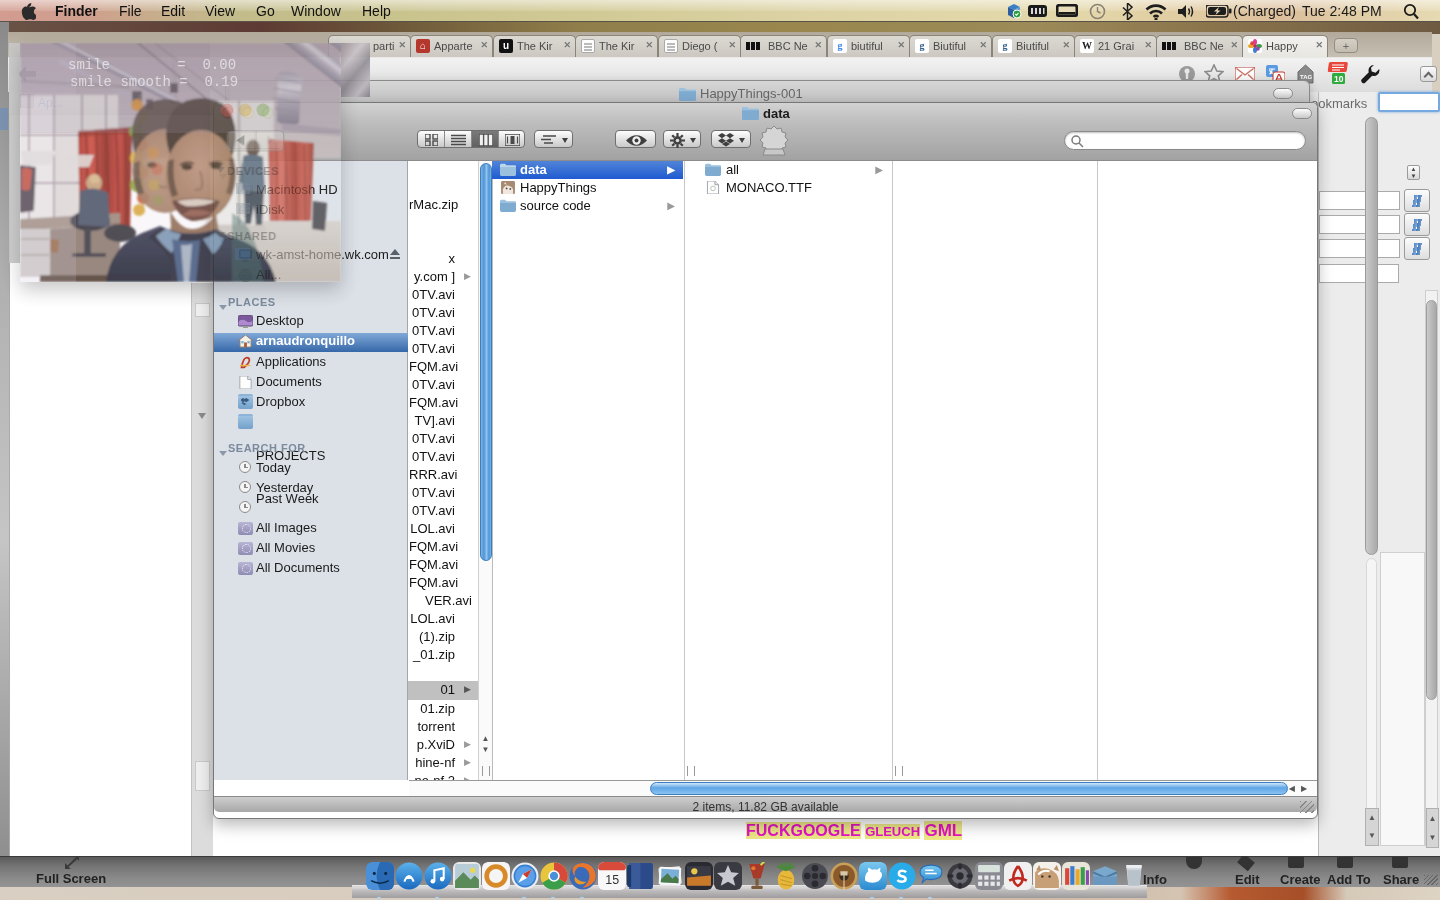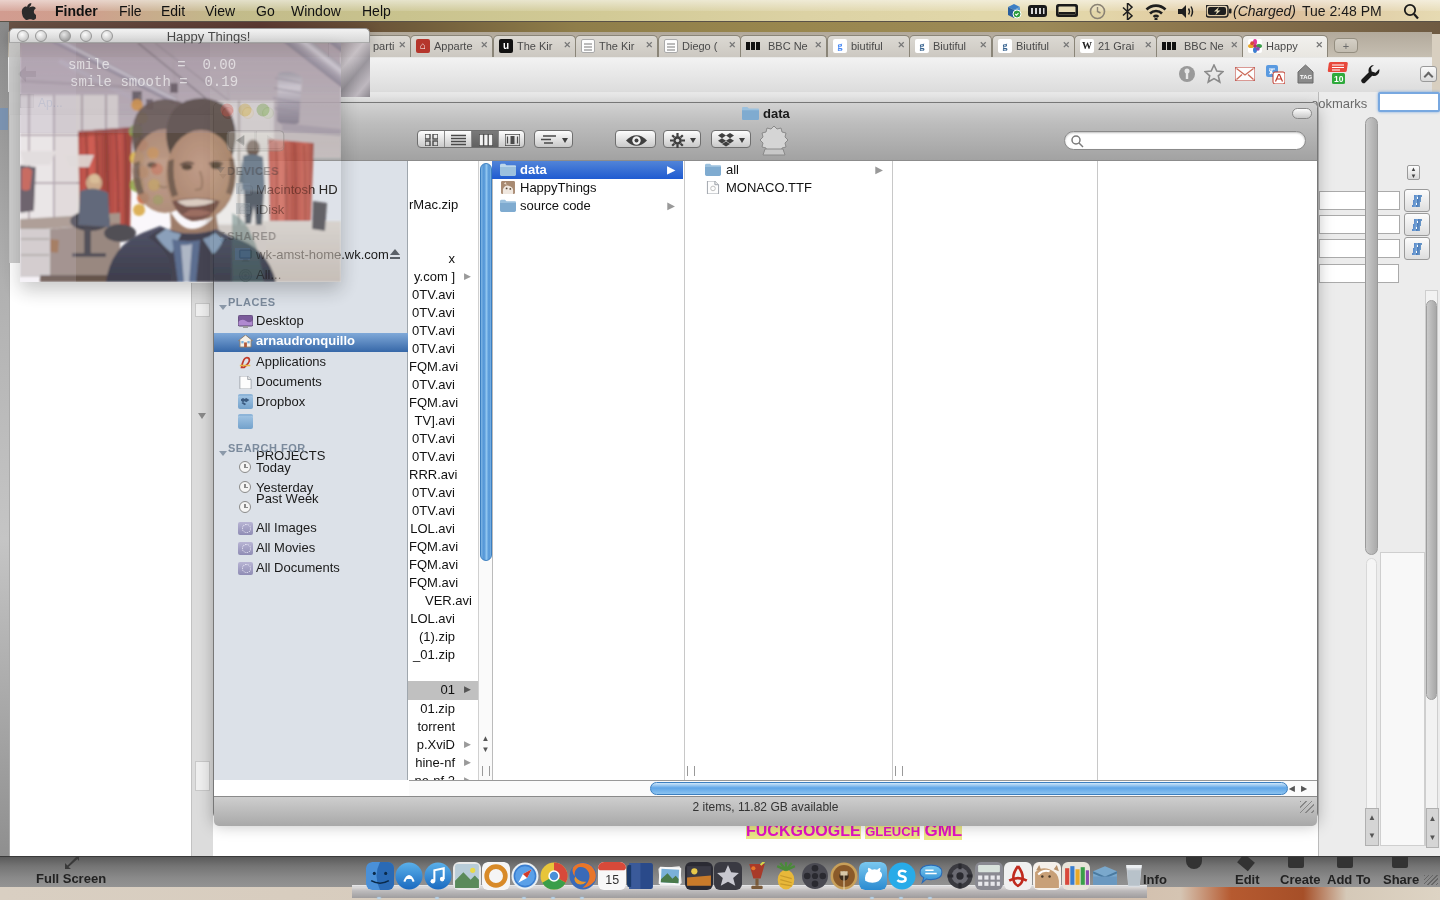--- a/index.html
+++ b/index.html
@@ -73,21 +73,21 @@
 #f-vthumb{position:absolute;left:1px;top:2px;width:12px;height:398px;border-radius:6px;
  background:linear-gradient(90deg,#7db4e4,#4f93d6 30%,#8fc4ef 55%,#4f93d6 80%,#7db4e4);border:1px solid #3c7fc0;}
 .col-div{position:absolute;top:0;width:1px;height:619px;background:#c8c8c8;}
 .frow{position:absolute;height:18px;font-size:13px;color:#111;}
 .frow .ic{position:absolute;left:8px;top:2px;width:16px;height:13px;border-radius:2px;}
 .frow .tx{position:absolute;left:28px;top:1px;}
 .frow .ar{position:absolute;right:8px;top:3px;font-size:10px;color:#999;}
 #f-hscrollrow{position:absolute;left:195px;top:677px;width:908px;height:16px;background:#fbfbfb;border-top:1px solid #999;}
 #f-hthumb{position:absolute;left:241px;top:1px;width:638px;height:13px;border-radius:7px;
  background:linear-gradient(#cfe7fa,#5fa5e7 45%,#8cc3f0);border:1px solid #3c7fc0;}
-#f-status{position:absolute;left:0;top:693px;width:1103px;height:30px;border-radius:0 0 5px 5px;
+#f-status{position:absolute;left:0;top:693px;width:1103px;height:16px;border-radius:0 0 5px 5px;
  background:linear-gradient(#cecece,#a8a8a8);border-top:1px solid #8a8a8a;
  text-align:center;font-size:12px;color:#333;padding-top:3px;}
 
 
 #cam-title{left:9px;top:28px;width:361px;height:15px;border-radius:5px 5px 0 0;
  background:linear-gradient(#f2f2f2,#d7d7d7);border:1px solid #9a9a9a;border-bottom:1px solid #aaa;
  text-align:center;font-size:13px;color:#4a4a4a;line-height:15px;box-shadow:0 4px 14px rgba(0,0,0,.3);}
 #cam-img{left:20px;top:43px;width:321px;height:239px;opacity:.88;box-shadow:0 8px 18px rgba(0,0,0,.25);filter:contrast(1.06) saturate(1.14) brightness(.95);}
 #cam-sliver{left:341px;top:43px;width:29px;height:54px;opacity:.87;
  background:linear-gradient(130deg,#9a8f96 0%,#c9c2c8 30%,#8d8890 55%,#b9b2ba 80%,#7d7880 100%);}
@@ -282,20 +282,28 @@
     </svg>
   <div class="abs" style="left:20px;top:94px;width:14px;height:14px;background:#b5b5b5;border:1px solid #999;"></div>
   <div class="abs" style="left:38px;top:96px;font-size:12px;color:#4a7ab5;">Ap...</div>
 
   <div class="abs" style="left:191px;top:283px;width:22px;height:573px;background:#dcdcdc;border-left:1px solid #c2c2c2;">
     <div style="position:absolute;left:6px;top:130px;width:0;height:0;border-left:4.5px solid transparent;border-right:4.5px solid transparent;border-top:6px solid #8a8a8a;"></div>
     <div style="position:absolute;left:3px;top:20px;width:15px;height:14px;background:#efefef;border:1px solid #c8c8c8;"></div>
     <div style="position:absolute;left:3px;top:478px;width:15px;height:30px;background:#efefef;border:1px solid #c8c8c8;"></div>
   </div>
 
+  <div class="abs" id="finder-back">
+    <svg style="position:absolute;left:453px;top:6px;" width="17" height="14" viewBox="0 0 16 13">
+        <path d="M0 2 Q0 .8 1 .8 L5 .8 L6.5 2.3 L15 2.3 Q16 2.3 16 3.3 L16 12 Q16 13 15 13 L1 13 Q0 13 0 12 Z" fill="#9cc1de"></path>
+        <path d="M0 4 L16 4 L16 12 Q16 13 15 13 L1 13 Q0 13 0 12 Z" fill="#7fabd0"></path>
+      </svg>
+    <div style="position:absolute;left:474px;top:5px;font-size:13px;color:#666;">HappyThings-001</div>
+    <div class="oval" style="left:1047px;top:7px;"></div>
+  </div>
 
   <div class="abs" id="finder">
     <div id="f-titlebar">
       <div class="tl" style="left:8px; background:radial-gradient(circle at 35% 30%,#f8b8b2,#e2574e);border:1px solid #b5443c;"></div>
       <div class="tl" style="left:28px;background:radial-gradient(circle at 35% 30%,#fce9a8,#e9b82f);border:1px solid #ba922a;"></div>
       <div class="tl" style="left:48px;background:radial-gradient(circle at 35% 30%,#c8e8a8,#7fbb3a);border:1px solid #6a9a34;"></div>
       <svg style="position:absolute;left:528px;top:3px;" width="17" height="14" viewBox="0 0 16 13">
           <path d="M0 2 Q0 .8 1 .8 L5 .8 L6.5 2.3 L15 2.3 Q16 2.3 16 3.3 L16 12 Q16 13 15 13 L1 13 Q0 13 0 12 Z" fill="#9cc1de"></path>
           <path d="M0 4 L16 4 L16 12 Q16 13 15 13 L1 13 Q0 13 0 12 Z" fill="#7fabd0"></path>
         </svg>
@@ -562,27 +570,20 @@
     <div id="f-hscrollrow">
       <div id="f-hthumb"></div>
       <div style="position:absolute;right:2px;top:1px;width:28px;height:13px;font-size:8px;color:#555;text-align:center;line-height:13px;letter-spacing:6px;">◀▶</div>
     </div>
     <div style="position:absolute;left:268px;top:663px;width:8px;height:10px;border-left:1.5px solid #999;border-right:1.5px solid #999;"></div>
     <div style="position:absolute;left:473px;top:663px;width:8px;height:10px;border-left:1.5px solid #999;border-right:1.5px solid #999;"></div>
     <div style="position:absolute;left:681px;top:663px;width:8px;height:10px;border-left:1.5px solid #999;border-right:1.5px solid #999;"></div>
     <div id="f-status">2 items, 11.82 GB available<div style="position:absolute;right:3px;top:4px;width:14px;height:12px;background:repeating-linear-gradient(135deg,#888 0 1px,transparent 1px 4px);"></div></div>
   </div>
 
-  <div class="abs" id="cam-title"><span style="padding-left:38px;">Happy Things!</span>
-    <div class="ctl" style="left:7px;"></div>
-    <div class="ctl" style="left:25px;"></div>
-    <div class="ctl" style="left:49px;background:radial-gradient(circle at 40% 35%,#e8e8e8,#8a8a8a);"></div>
-    <div class="ctl" style="left:70px;"></div>
-    <div class="ctl" style="left:91px;"></div>
-  </div>
   <div class="abs" id="cam-left"></div>
   <div class="abs" id="cam-sliver"></div>
   <div class="abs" id="cam-img"><svg width="321" height="239" viewBox="0 0 321 239">
     <defs>
       <filter id="pblur" x="-5%" y="-5%" width="110%" height="110%">
             <feGaussianBlur stdDeviation="1.1"></feGaussianBlur>
           </filter>
       <linearGradient id="ceil" x1="0" y1="0" x2="0" y2="1">
         <stop offset="0" stop-color="#a89aa0"></stop>
             <stop offset=".55" stop-color="#bcb2b6"></stop>
@@ -1017,20 +1018,20 @@
   <svg class="abs" style="left:1178px;top:4px;" width="17" height="15" viewBox="0 0 17 15">
     <path d="M0 5 L4 5 L8 1 L8 14 L4 10 L0 10 Z" fill="#1e1e1e"></path>
     <path d="M10.5 4.5 Q12.5 7.5 10.5 10.5 M13 2.5 Q16 7.5 13 12.5" stroke="#1e1e1e" stroke-width="1.4" fill="none"></path>
   </svg>
   <svg class="abs" style="left:1206px;top:5px;" width="26" height="13" viewBox="0 0 26 13">
     <rect x="0" y="0" width="22" height="12" rx="3" fill="none" stroke="#1e1e1e" stroke-width="1.4"></rect>
     <rect x="2" y="2" width="18" height="8" rx="2" fill="#1e1e1e"></rect>
     <rect x="23" y="3.5" width="2.5" height="5" rx="1" fill="#1e1e1e"></rect>
     <path d="M13 2 L8 6.5 L11 6.5 L9.5 10 L14.5 5.5 L11.5 5.5 Z" fill="#e8ddb8"></path>
   </svg>
-  <div class="sic" style="left:1233px;top:3px;font-style:italic;">(Charged)</div>
+  <div class="sic" style="left:1233px;top:3px;">(Charged)</div>
   <div class="sic" style="left:1302px;top:3px;">Tue 2:48 PM</div>
   <svg class="abs" style="left:1403px;top:3px;" width="16" height="17" viewBox="0 0 16 17">
     <circle cx="7" cy="7" r="5.2" fill="none" stroke="#1a1a1a" stroke-width="1.8"></circle>
     <path d="M11 11 L15 15.5" stroke="#1a1a1a" stroke-width="2.2"></path>
   </svg>
 
 </div>
 
 </body></html>

